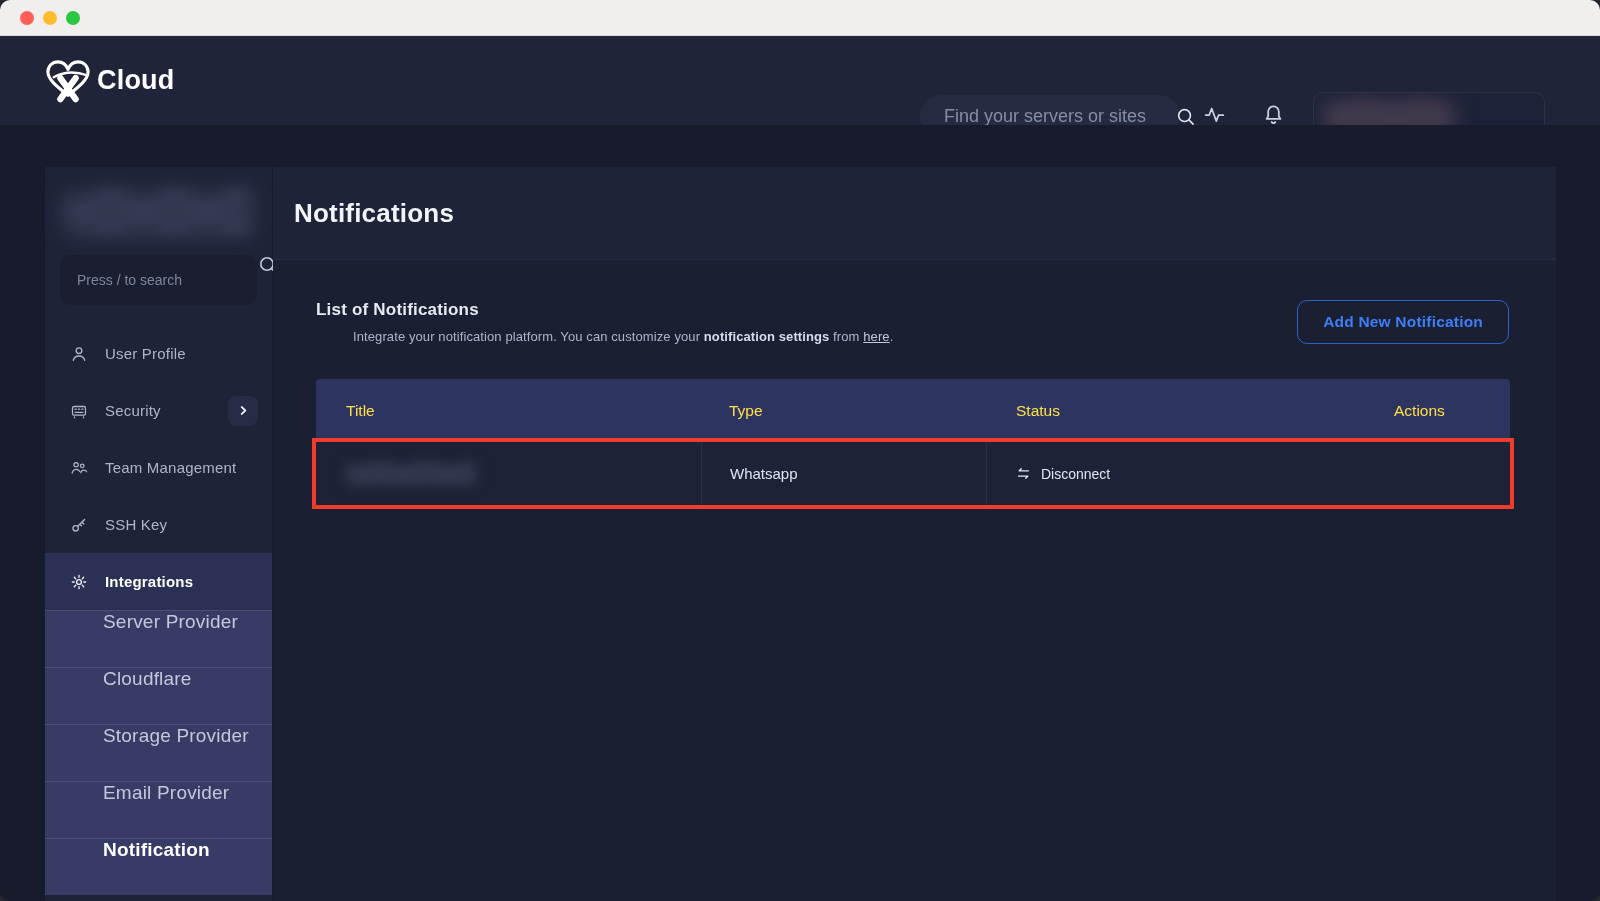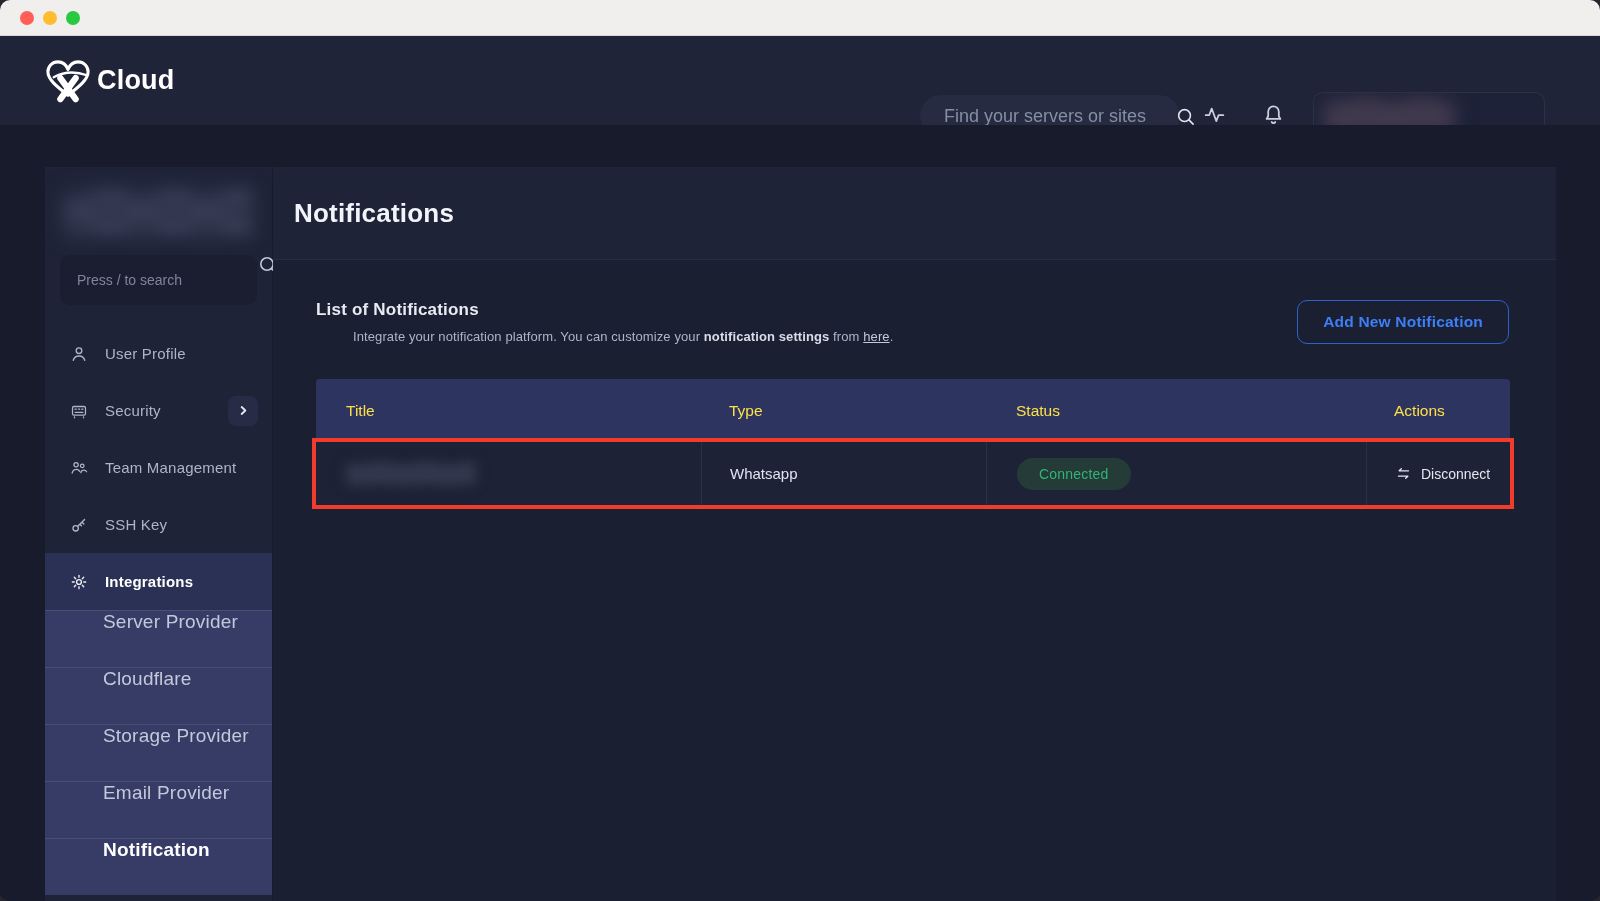--- a/index.html
+++ b/index.html
@@ -239,23 +239,20 @@
             <div class="col-type">Type</div>
             <div class="col-status">Status</div>
             <div class="col-actions">Actions</div>
           </div>
 
           <div class="trow">
             <div class="col-title">
               <div class="title-blur"></div>
             </div>
             <div class="col-type cell-divided">Whatsapp</div>
-            <div class="col-status cell-divided">
-              <span class="badge">Connected</span>
-            </div>
             <div class="col-actions cell-divided">
               <span class="action-link">
                 <span class="icon">
                   <svg width="17" height="15" viewBox="0 0 20 18" fill="none" stroke="#e3e6f0" stroke-width="1.6" stroke-linecap="round" stroke-linejoin="round">
                     <path d="M16 5.8H4.8M7.4 3.2 4.8 5.8"></path>
                     <path d="M4 12.2h11.2M12.6 14.8l2.6-2.6"></path>
                   </svg>
                 </span>
                 <span>Disconnect</span>
               </span>

